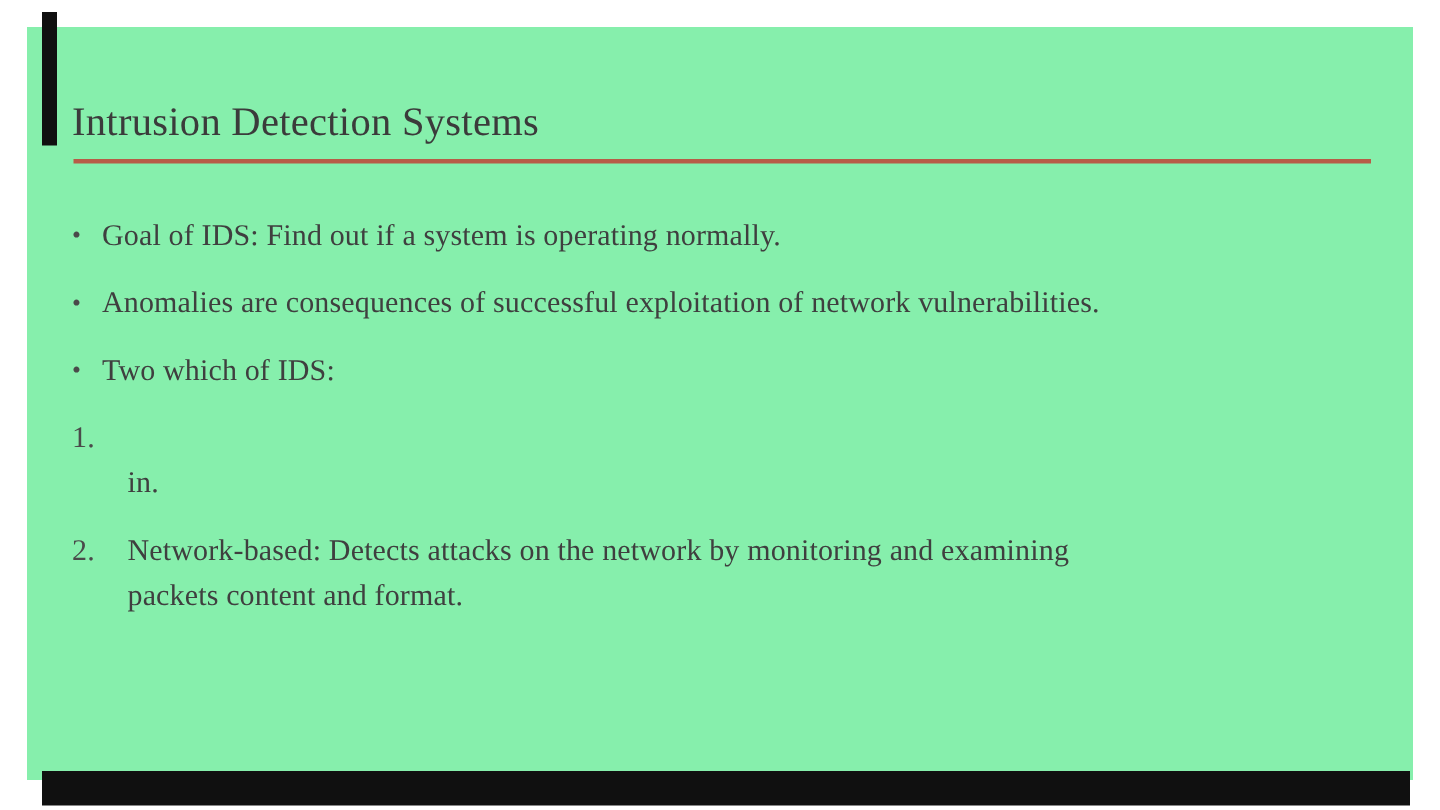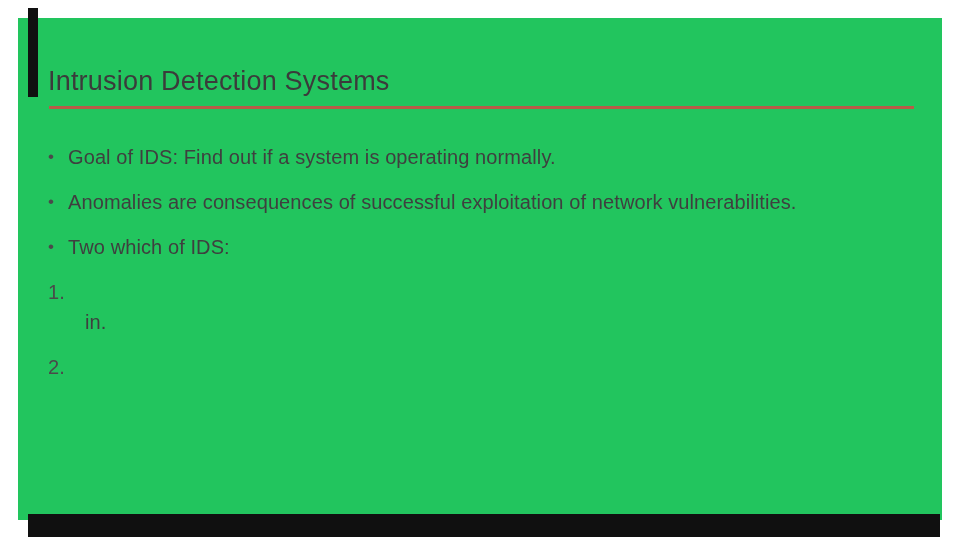--- a/index.html
+++ b/index.html
@@ -16,21 +16,22 @@
     width: 960px;
     height: 540px;
     background: #ffffff;
   }
   .slide {
     position: absolute;
     left: 18px;
     top: 18px;
     width: 924px;
     height: 502px;
-    background: #22c55e;
+    background: #86efac;
+    font-family: Liberation Serif, serif;
   }
   .slide-inner {
     position: absolute;
     left: 30px;
     top: 0;
     width: 866px;
   }
   .title {
     margin-top: 46px;
     font-size: 27px;
@@ -119,21 +120,22 @@
           <span class="marker num-marker">1.</span>
           <span class="row-text">
             <br>
             <span>in.</span>
           </span>
         </div>
 
         <div class="row">
           <span class="marker num-marker">2.</span>
           <span class="row-text">
-            <br>
+            <span>Network-based: Detects attacks on the network by monitoring and examining</span><br>
+            <span>packets content and format.</span>
           </span>
         </div>
 
       </div>
     </div>
   </div>
 
   <div class="black-mark-vert"></div>
   <div class="black-bar-bottom"></div>
 

